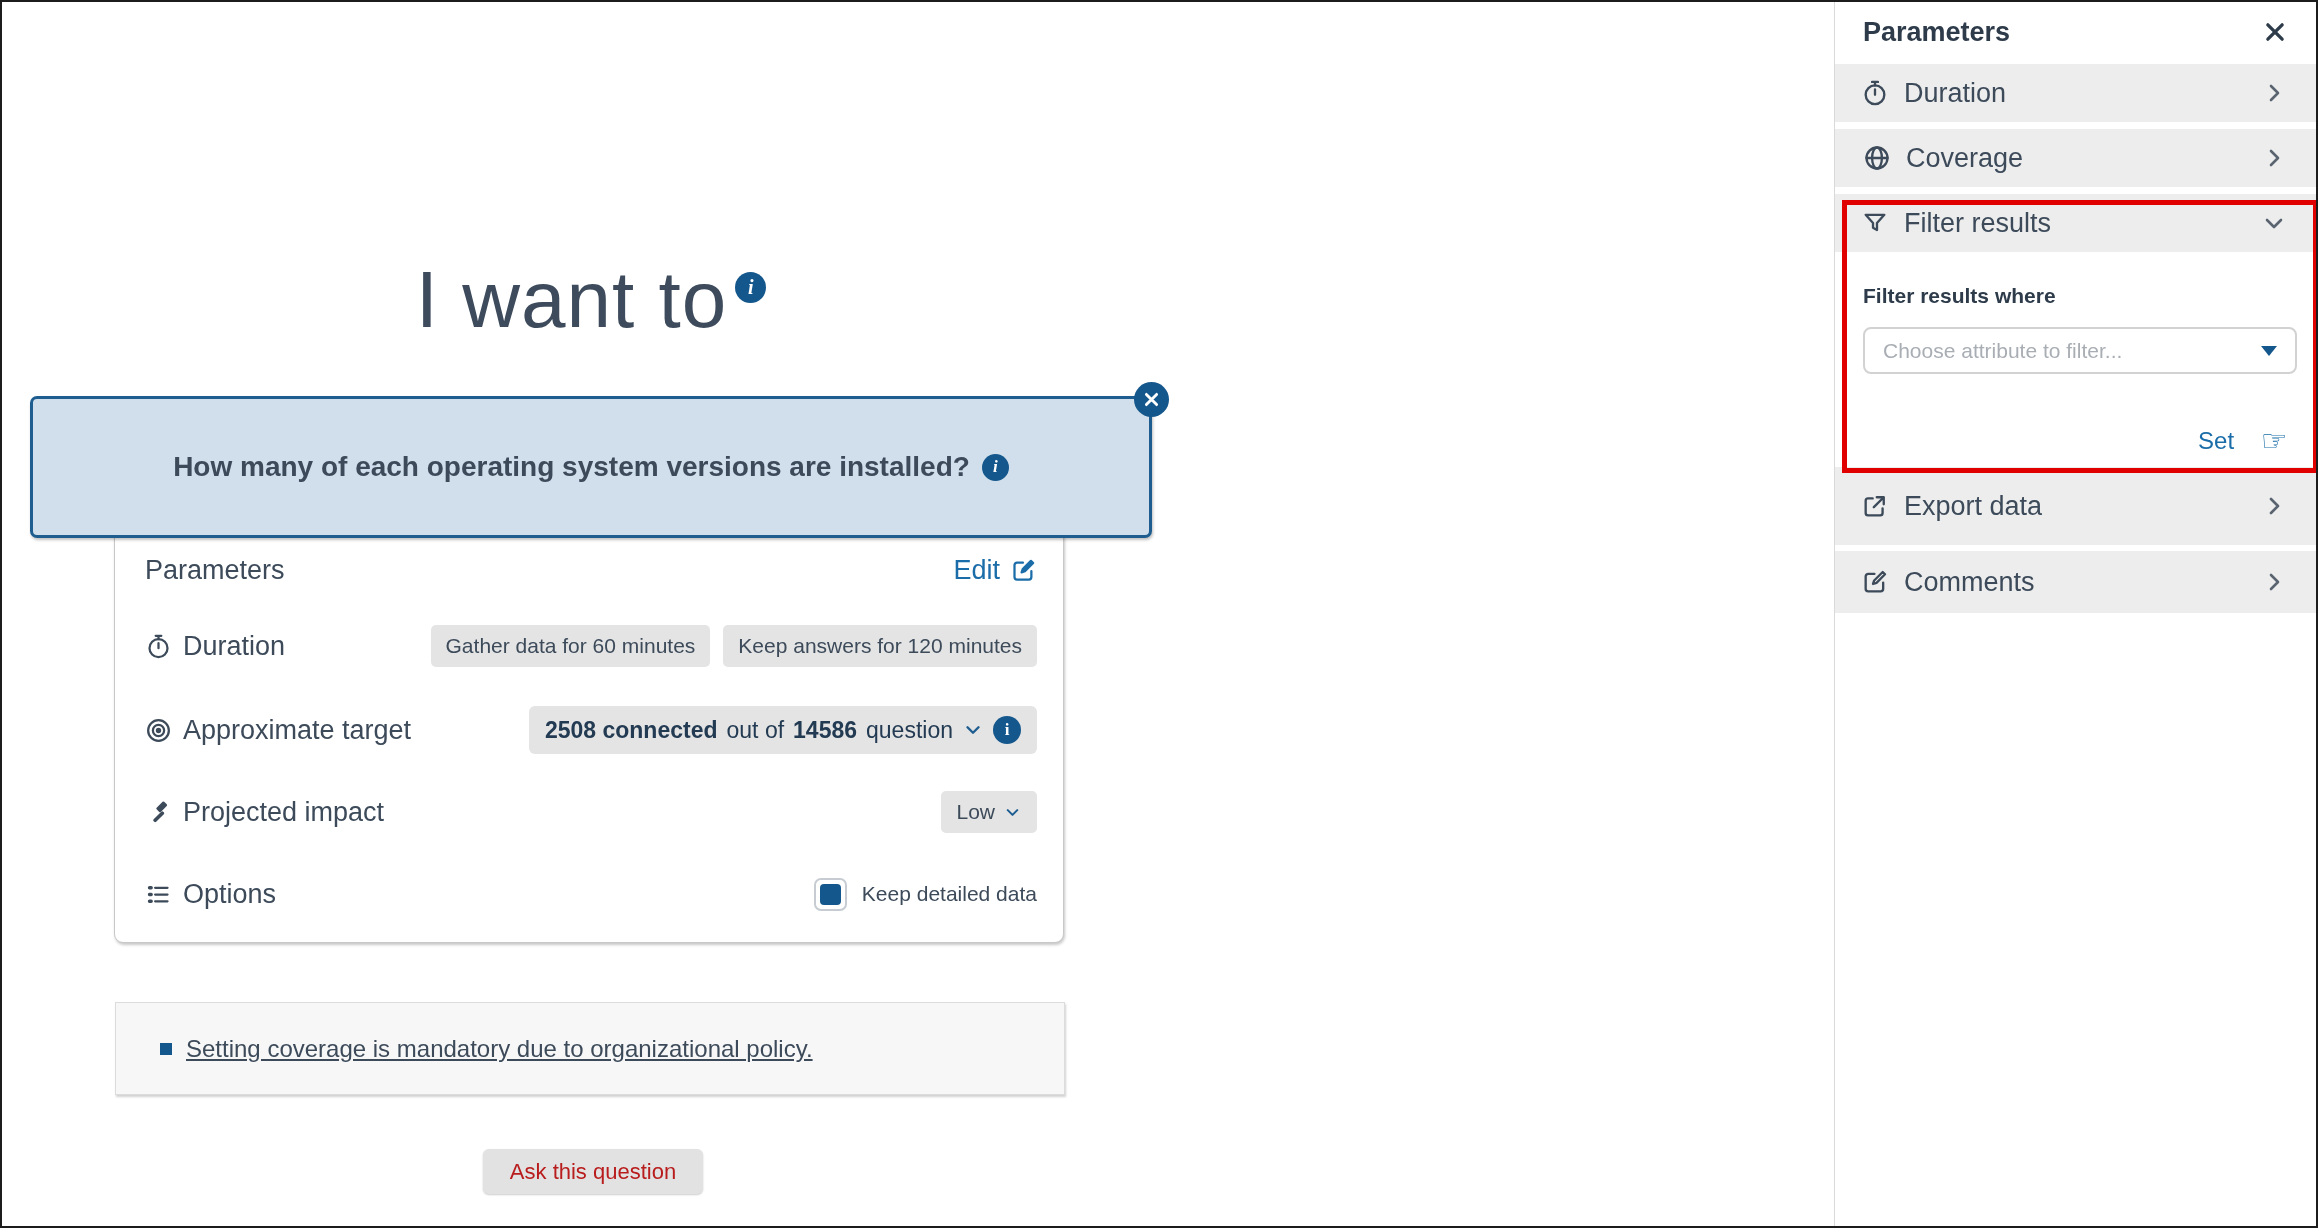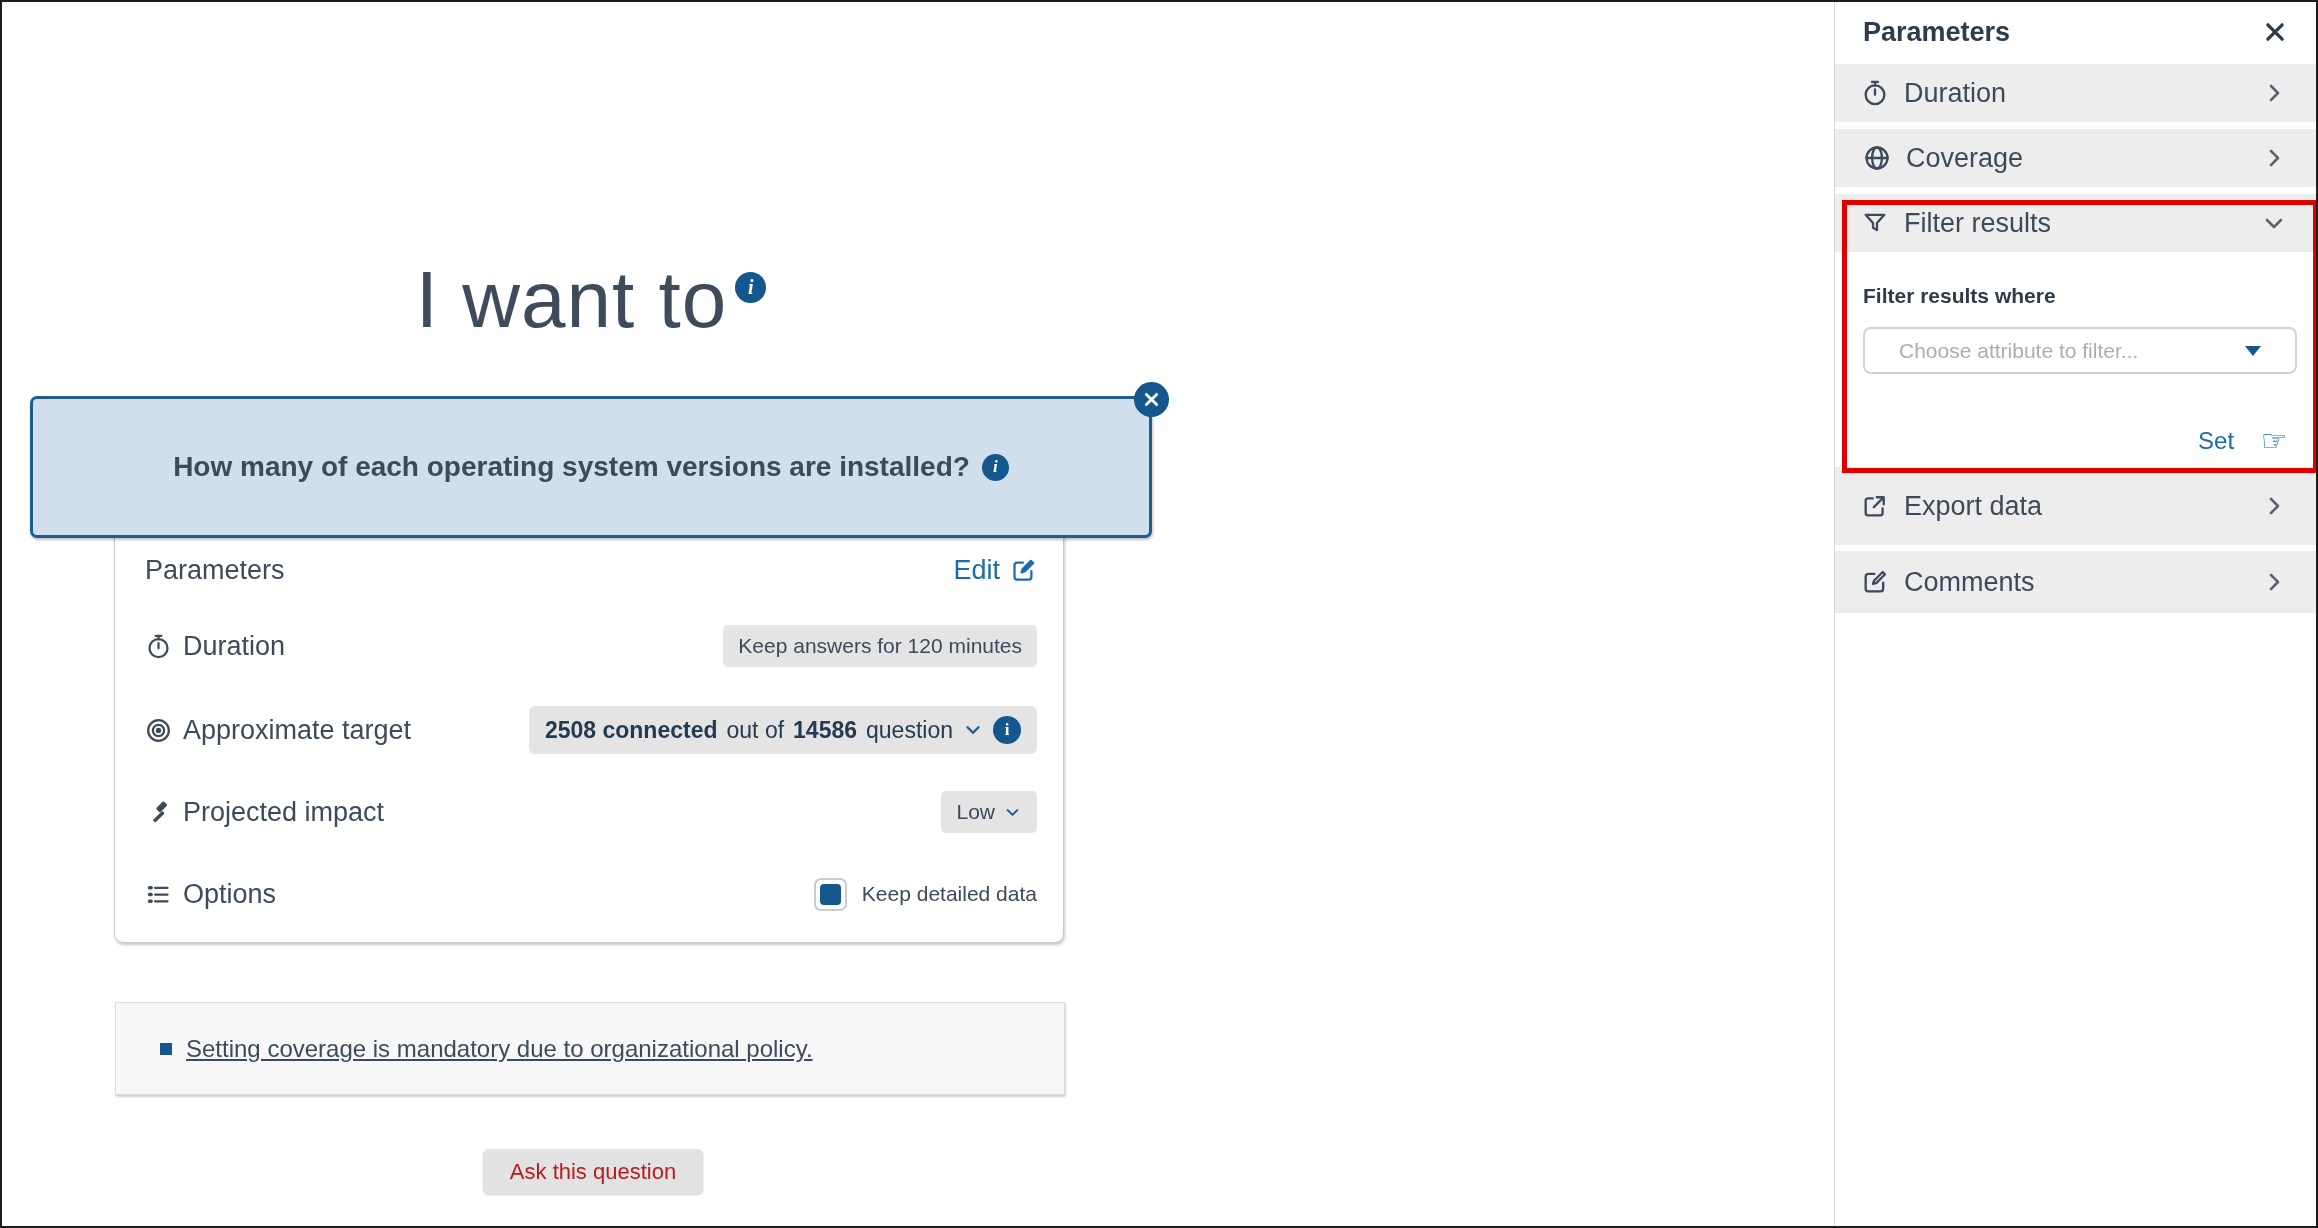--- a/index.html
+++ b/index.html
@@ -130,21 +130,21 @@
   .r-export   { top:465px; height:78px; }
   .r-comments { top:549px; height:62px; }
 
   .filter-where-label {
     position:absolute; left:28px; top:282px;
     font-size:21px; font-weight:700; color:#2e3b4a;
   }
   .filter-dropdown {
     position:absolute; left:28px; top:325px; width:434px; height:47px;
     background:#fff; border:2px solid #d2d2d2; border-radius:8px;
-    display:flex; align-items:center; padding:0 34px; cursor:pointer;
+    display:flex; align-items:center; padding:0 18px; cursor:pointer;
   }
   .dd-placeholder { font-size:21px; color:#a9aeb4; }
   .dd-caret {
     margin-left:auto; width:0; height:0;
     border-left:8px solid transparent; border-right:8px solid transparent;
     border-top:10px solid #14578c;
   }
   .set-link {
     position:absolute; right:28px; top:424px;
     display:flex; align-items:center; gap:27px;
@@ -195,20 +195,21 @@
 
     <div class="card-row row-title">
       <div class="row-left">
         <svg viewBox="0 0 24 24" class="ic">
           <circle cx="12" cy="13.5" r="8"></circle>
             <path d="M9.5 2.5h5M12 2.5v3M12 13.5V9"></path>
         </svg>
         <span class="row-label">Duration</span>
       </div>
       <div class="badge-group">
+        <span class="pill">Gather data for 60 minutes</span>
         <span class="pill">Keep answers for 120 minutes</span>
       </div>
     </div>
 
     <div class="card-row row-target">
       <div class="row-left">
         <svg viewBox="0 0 24 24" class="ic">
           <circle cx="12" cy="12" r="9.2"></circle>
             <circle cx="12" cy="12" r="5"></circle>
             <circle cx="12" cy="12" r="1.4" fill="#3c4a5a"></circle>

